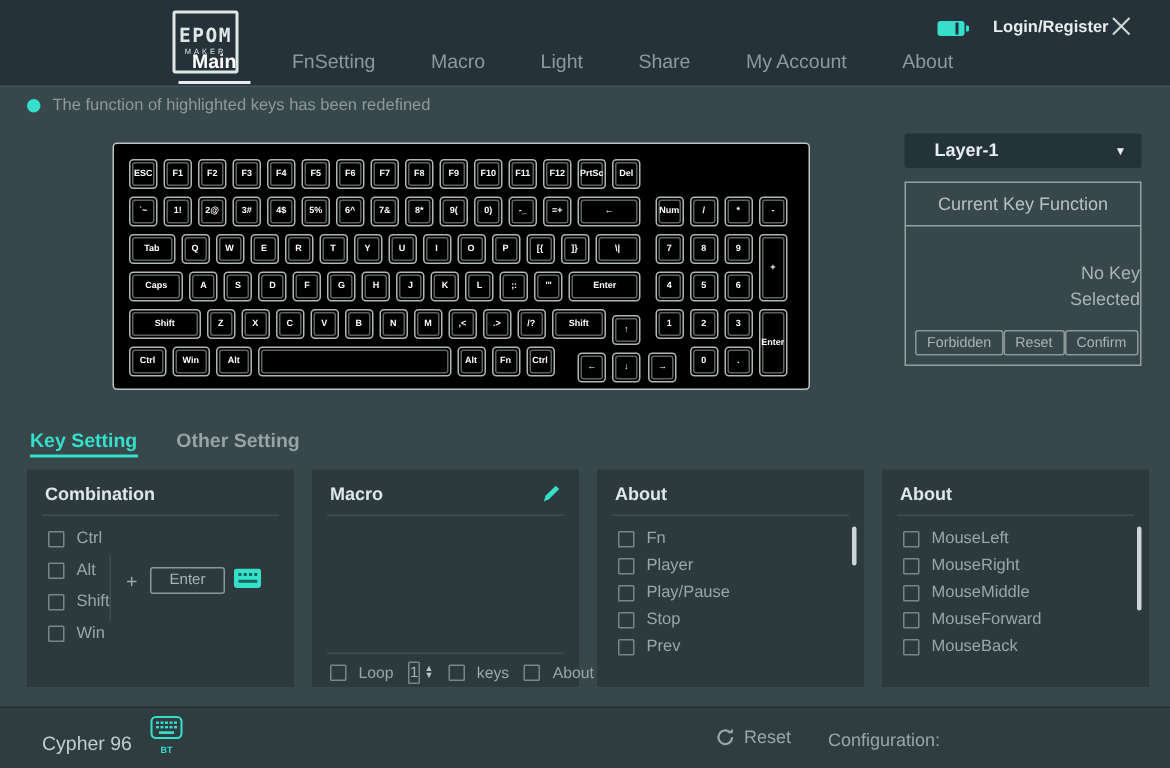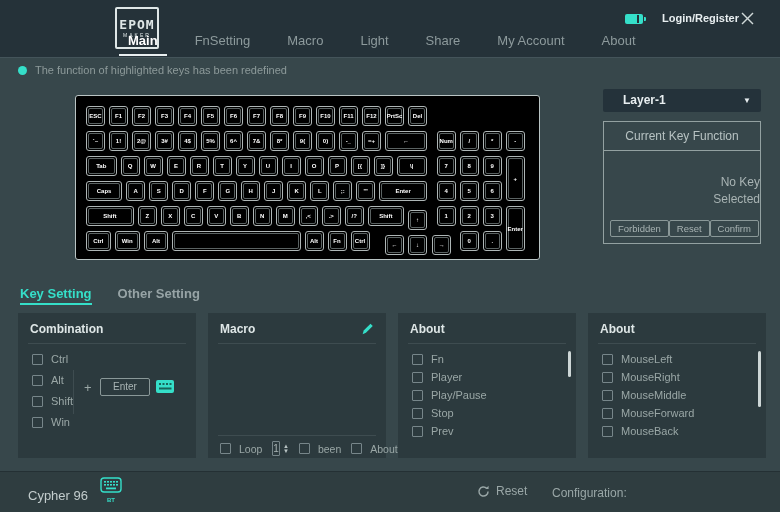--- a/index.html
+++ b/index.html
@@ -485,21 +485,21 @@
       <span class="checkbox"></span>
       <span class="check-label">Loop</span>
     </div>
     <div class="num-input">1</div>
     <div class="spinner">
       <span>▲</span>
       <span>▼</span>
     </div>
     <div class="check-row" style="margin-left:10px">
       <span class="checkbox"></span>
-      <span class="check-label">been</span>
+      <span class="check-label">keys</span>
     </div>
     <div class="check-row" style="margin-left:10px">
       <span class="checkbox"></span>
       <span class="check-label">About</span>
     </div>
   </div>
 </div>
 
 <div class="panel" style="left:398px">
   <div class="panel-title">About</div>

